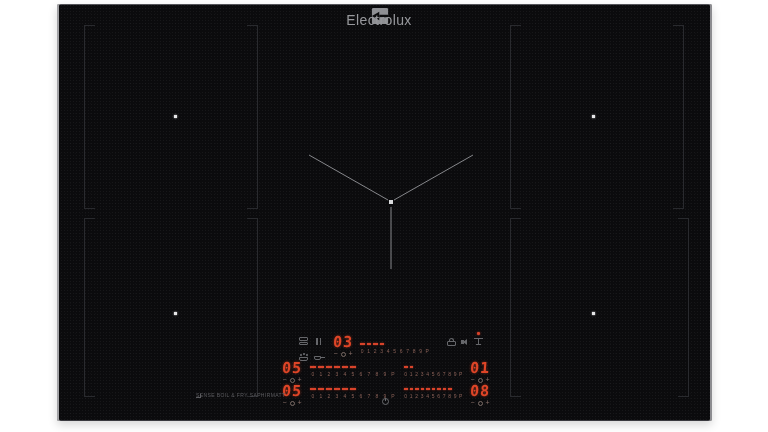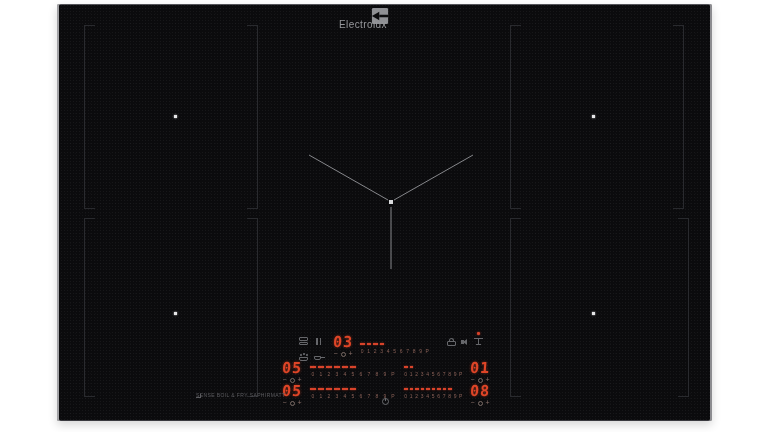--- a/index.html
+++ b/index.html
@@ -13,22 +13,22 @@
       radial-gradient(rgba(255,255,255,.05) .5px, transparent 1px),
       radial-gradient(rgba(190,195,205,.035) .5px, transparent 1px);
     background-size:3px 3px,5px 5px;background-position:0 0,1px 2px;
     box-shadow: inset 2px 0 0 #a2a2a5, inset -2px 0 0 #8d8d91,
                 inset 0 1px 0 #55555a, inset 0 -1px 0 #3a3a3f,
                 0 4px 10px rgba(0,0,0,.16);}
   .hob *{position:absolute;box-sizing:border-box;}
 
   
   .logo{left:314px;top:3px;width:18px;height:18px;}
-  .brand{left:282px;top:15px;width:80px;text-align:left;color:#97989c;
-    font-size:10px;letter-spacing:.4px;}
+  .brand{left:282px;top:8px;width:80px;text-align:center;color:#97989c;
+    font-size:14px;letter-spacing:.4px;}
 
   
   .zf .vl{width:1px;height:100%;background:#292a2e;top:0;}
   .zf .vl.r{right:0;} .zf .vl.l{left:0;}
   .zf .st{width:11px;height:1px;background:#292a2e;}
   .zf .tl{left:0;top:0;} .zf .tr{right:0;top:0;}
   .zf .bl{left:0;bottom:0;} .zf .br{right:0;bottom:0;}
   .zone-dot{width:3px;height:3px;background:#e6e6e8;box-shadow:0 0 2px rgba(255,255,255,.8);}
 
   

